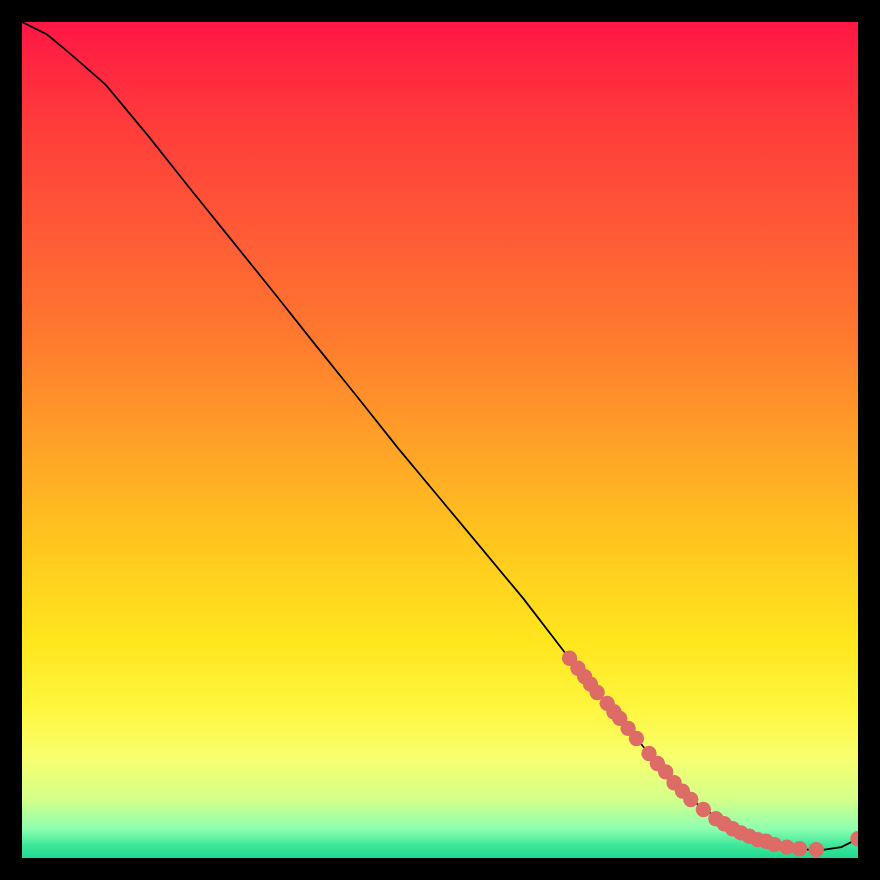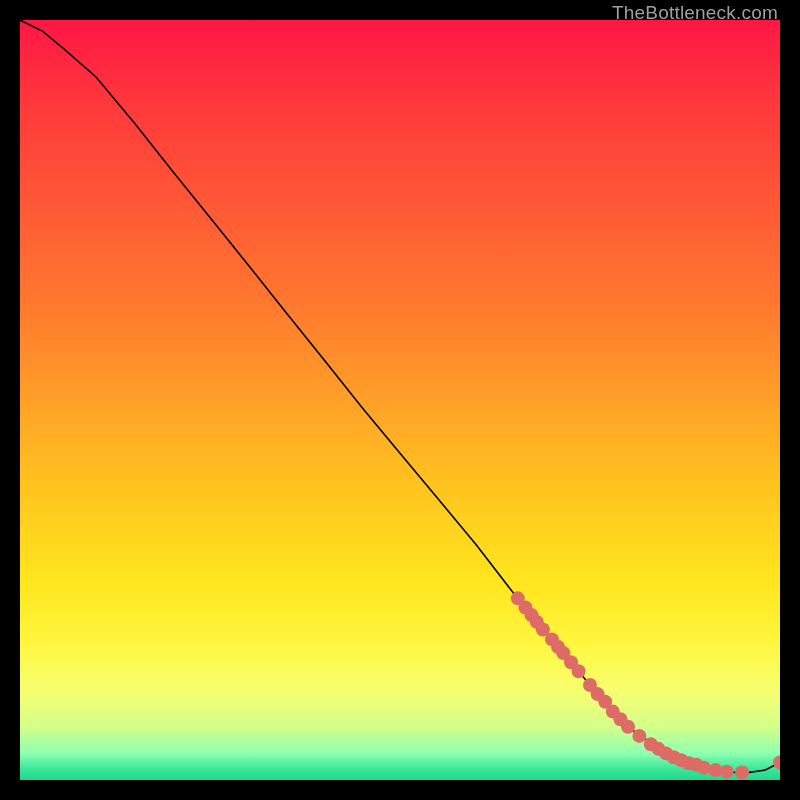--- a/index.html
+++ b/index.html
@@ -30,21 +30,20 @@
     font-family: Arial, Helvetica, sans-serif;
     font-size: 19px;
     letter-spacing: 0.2px;
   }
   svg { display: block; }
 </style>
 </head>
 <body>
 
 <div class="chart-container">
-  <div class="watermark">TheBottleneck.com</div>
   <div class="plot-area">
     <svg id="chart-svg" width="760" height="760" viewBox="0 0 760 760" preserveAspectRatio="none">
       <defs>
         <linearGradient id="bg-grad" x1="0" y1="0" x2="0" y2="1">
             <stop offset="0%" stop-color="#ff1744"></stop>
             <stop offset="12%" stop-color="#ff3b3b"></stop>
             <stop offset="25%" stop-color="#ff5a36"></stop>
             <stop offset="38%" stop-color="#ff7a2e"></stop>
             <stop offset="50%" stop-color="#ffa028"></stop>
             <stop offset="62%" stop-color="#ffc61e"></stop>

